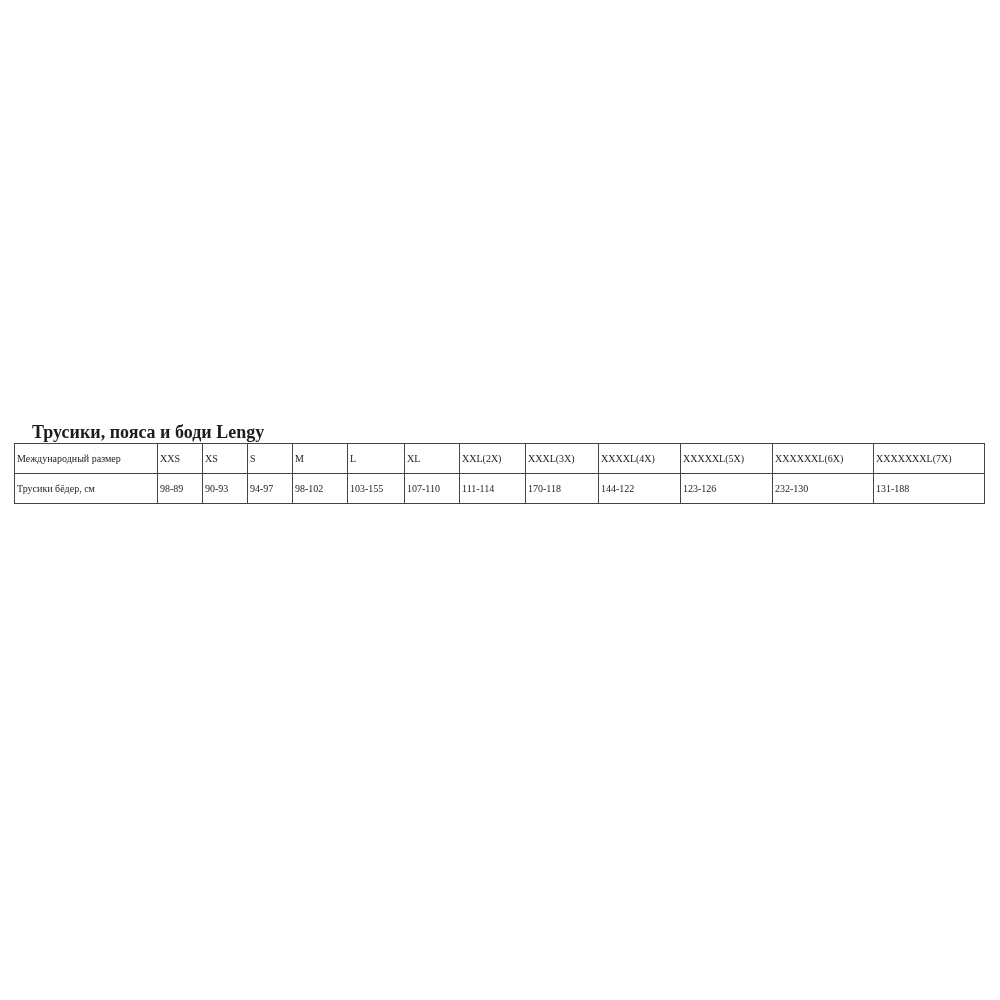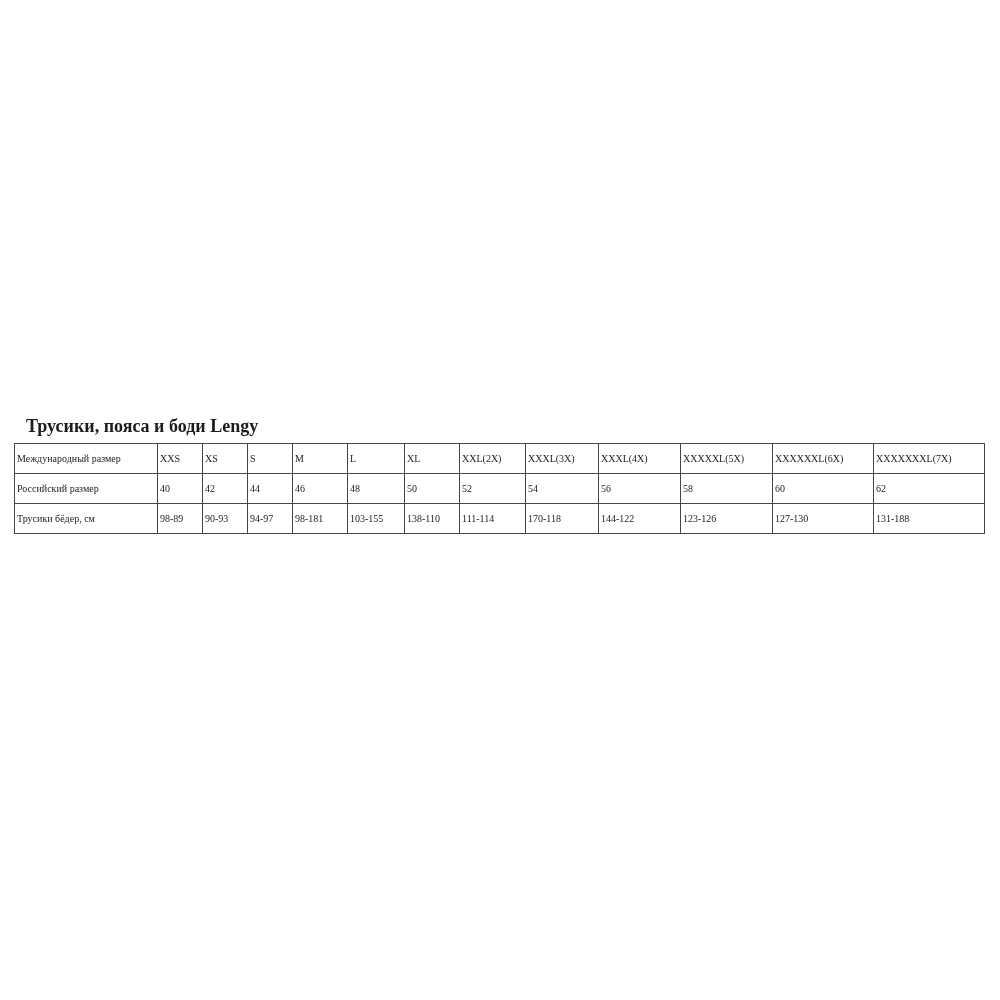--- a/index.html
+++ b/index.html
@@ -14,21 +14,21 @@
     position: relative;
     width: 1000px;
     height: 1000px;
     background: var(--bg, #ffffff);
     overflow: hidden;
   }
   .title {
     position: absolute;
     left: 14px;
     top: 404px;
-    margin: 12px;
+    margin: 18px;
     font-size: 18px;
     font-weight: bold;
     color: var(--text, #1c1c1c);
     font-family: "Liberation Serif", "DejaVu Serif", serif;
     white-space: nowrap;
   }
   table.size-table {
     position: absolute;
     left: 14px;
     top: 443px;
@@ -90,50 +90,35 @@
         <tr>
           <td>Международный размер</td>
           <td>XXS</td>
           <td>XS</td>
           <td>S</td>
           <td>M</td>
           <td>L</td>
           <td>XL</td>
           <td>XXL(2X)</td>
           <td>XXXL(3X)</td>
-          <td>XXXL(4X)</td>
+          <td>XXXXL(4X)</td>
           <td>XXXXXL(5X)</td>
           <td>XXXXXXL(6X)</td>
           <td>XXXXXXXL(7X)</td>
-        </tr>
-        <tr>
-          <td>Российский размер</td>
-          <td>40</td>
-          <td>42</td>
-          <td>44</td>
-          <td>46</td>
-          <td>48</td>
-          <td>50</td>
-          <td>52</td>
-          <td>54</td>
-          <td>56</td>
-          <td>58</td>
-          <td>60</td>
-          <td>62</td>
         </tr>
         <tr>
           <td>Трусики бёдер, см</td>
           <td>98-89</td>
           <td>90-93</td>
           <td>94-97</td>
-          <td>98-181</td>
+          <td>98-102</td>
           <td>103-155</td>
-          <td>138-110</td>
+          <td>107-110</td>
           <td>111-114</td>
           <td>170-118</td>
           <td>144-122</td>
           <td>123-126</td>
-          <td>127-130</td>
+          <td>232-130</td>
           <td>131-188</td>
         </tr>
       </tbody>
   </table>
 </div>
 
 </body></html>

